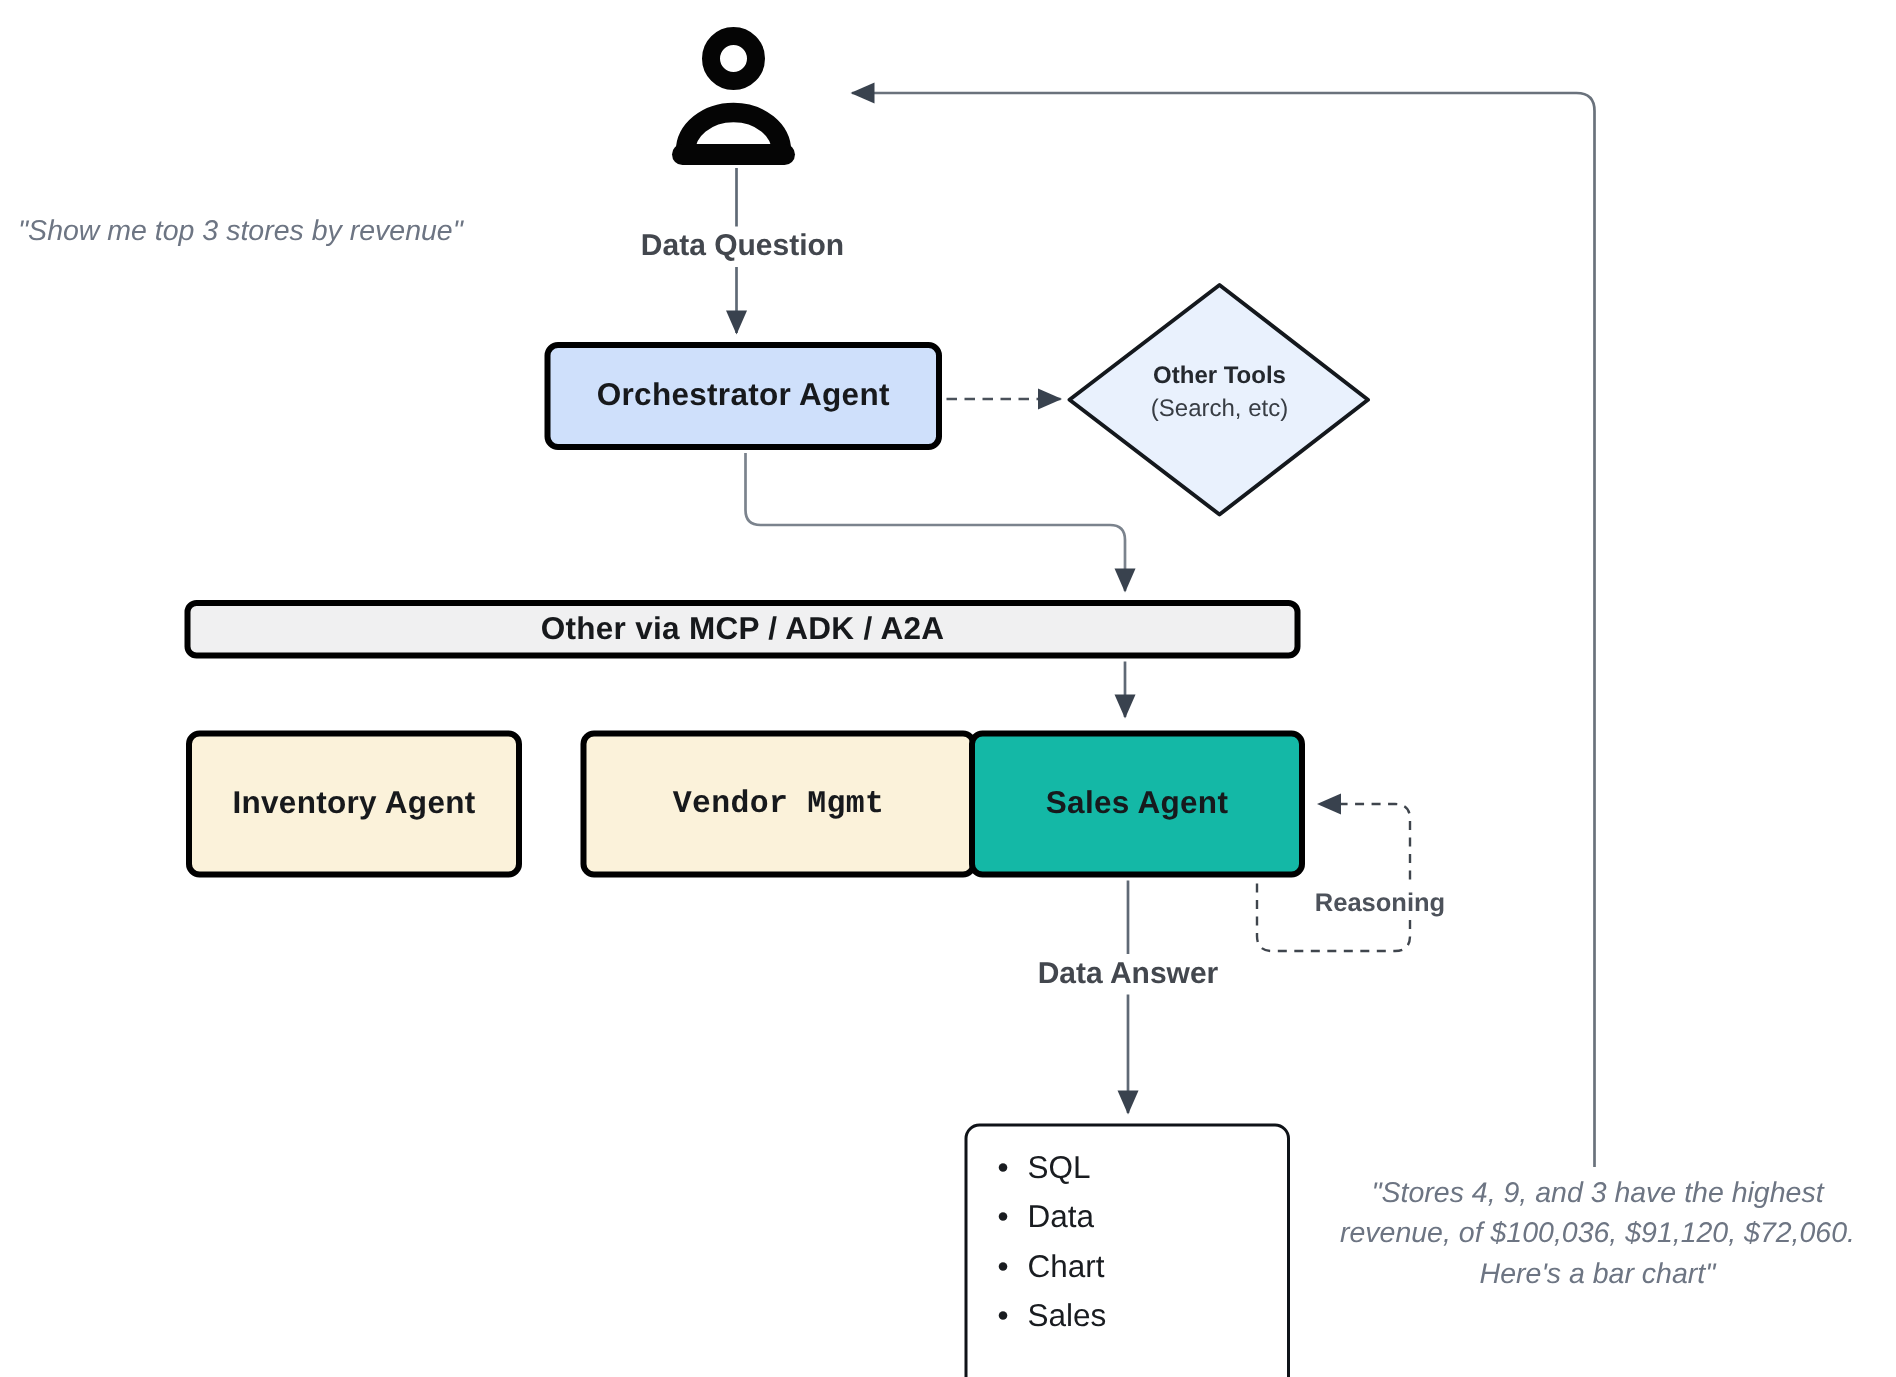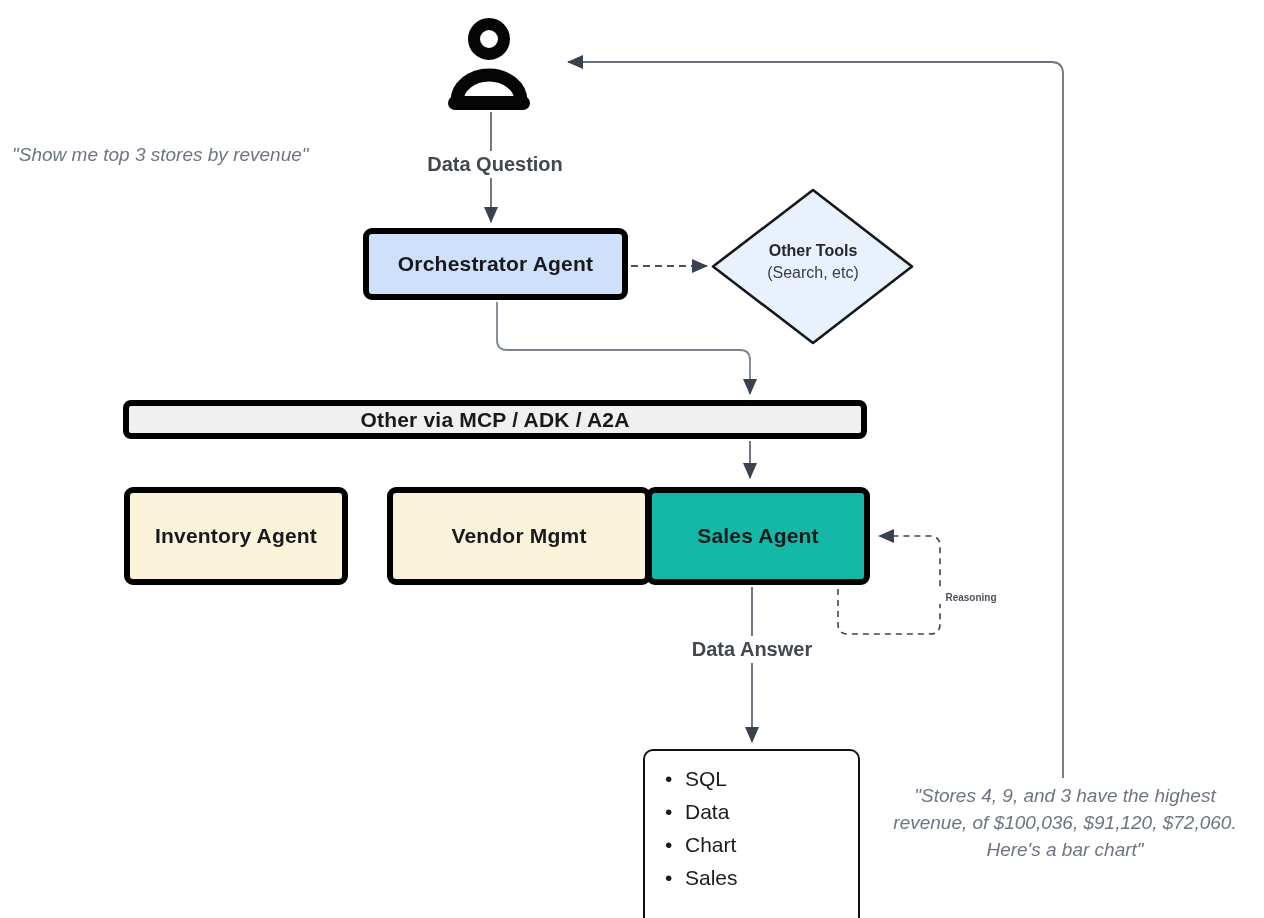--- a/index.html
+++ b/index.html
@@ -4,42 +4,42 @@
 <style>
   html,body{margin:0;padding:0;background:#ffffff;}
   #canvas{
     position:relative;width:1264px;height:918px;background:#ffffff;overflow:hidden;
     font-family:"Liberation Sans", sans-serif;color:#17191c;
   }
   #wires{position:absolute;left:0;top:0;z-index:1;}
   .node{
     position:absolute;z-index:2;box-sizing:border-box;
     display:flex;align-items:center;justify-content:center;text-align:center;
-    border:6px solid #000000;border-radius:9px;
+    border:4px solid #000000;border-radius:9px;
     font-weight:bold;font-size:21px;letter-spacing:.2px;color:#17191c;
   }
   .orchestrator{left:363px;top:228px;width:265px;height:72px;background:#cfe0fb;}
   .bar{left:123px;top:400px;width:744px;height:39px;background:#f0f0f1;border-radius:8px;}
   .inventory{left:124px;top:487px;width:224px;height:98px;background:#fbf2da;}
-  .vendor{left:387px;top:487px;width:264px;height:98px;background:#fbf2da;}
+  .vendor{left:387px;top:487px;width:264px;height:98px;background:#fbf2da;font-family:Liberation Mono, monospace;}
   .sales{left:646px;top:487px;width:224px;height:98px;background:#14b8a6;}
   .diamond-text{
     position:absolute;z-index:2;left:733px;top:240px;width:160px;text-align:center;line-height:22px;
   }
   .diamond-text .t1{font-weight:bold;font-size:16px;color:#24282e;}
   .diamond-text .t2{font-size:16px;color:#383d44;}
   .flow-label{
     position:absolute;z-index:3;background:#ffffff;text-align:center;
     font-weight:bold;font-size:20px;color:#43474e;padding:2px 0;
   }
   .lbl-question{left:403px;top:151px;width:184px;}
   .lbl-answer{left:662px;top:636px;width:180px;}
   .lbl-reasoning{
-    position:absolute;z-index:3;left:919px;top:591px;width:104px;background:#ffffff;
-    text-align:center;font-weight:bold;font-size:10px;color:#4d525b;padding:1px 0;
+    position:absolute;z-index:3;left:868px;top:591px;width:104px;background:#ffffff;
+    text-align:center;font-weight:bold;font-size:17px;color:#4d525b;padding:1px 0;
   }
   .quote{
     position:absolute;z-index:2;font-style:italic;font-size:19px;color:#6d7583;
     white-space:pre-line;line-height:27px;
   }
   .quote-left{left:12px;top:141px;width:340px;}
   .quote-right{left:866px;top:782px;width:398px;text-align:center;}
   .output-box{
     position:absolute;z-index:2;box-sizing:border-box;left:643px;top:749px;width:217px;height:181px;
     background:#ffffff;border:2px solid #0f1318;border-radius:10px;

